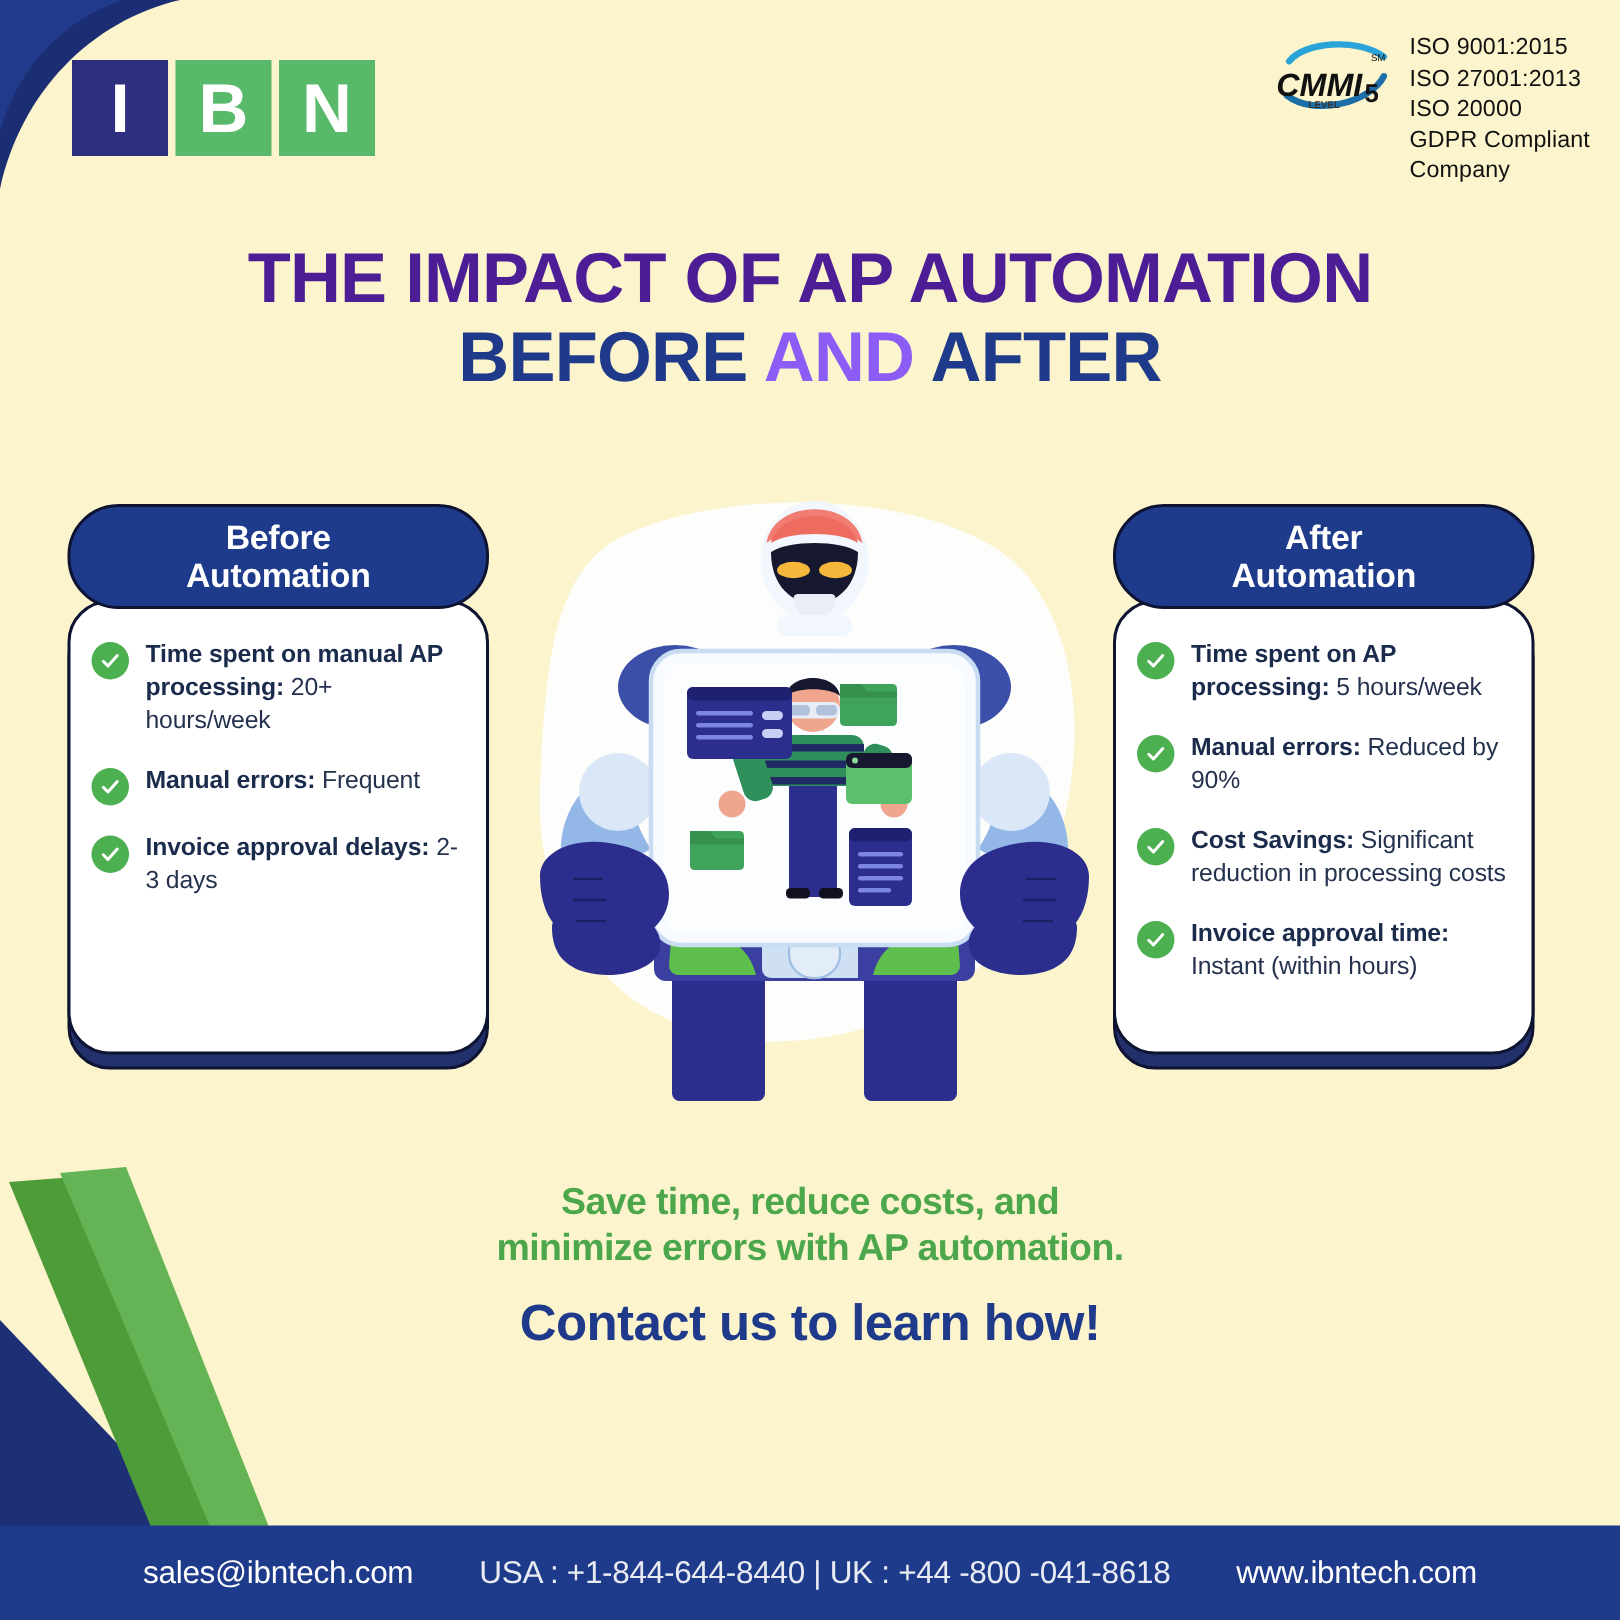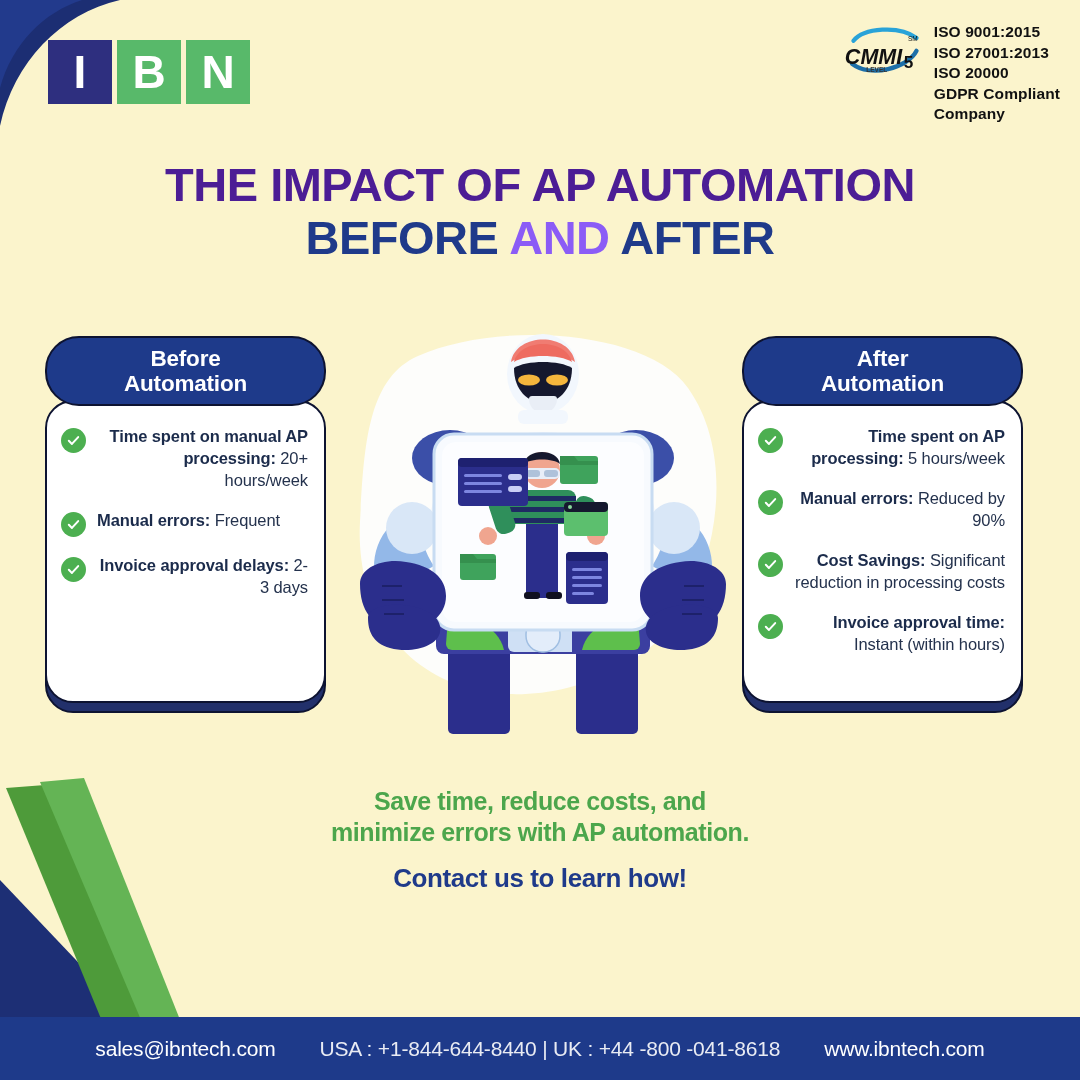--- a/index.html
+++ b/index.html
@@ -22,21 +22,21 @@
   .logo-tile {
     width:64px; height:64px;
     display:flex; align-items:center; justify-content:center;
     color:#fff; font-size:46px; font-weight:bold; line-height:1;
     font-family:"Liberation Sans", sans-serif;
   }
   .logo-tile.navy { background:#2E2F7F; }
   .logo-tile.green { background:#58B96A; }
 
   .cert { position:absolute; right:20px; top:22px; display:flex; align-items:flex-start; gap:6px; }
-  .cert-lines { font-size:15.5px; font-weight:bold; color:#111; line-height:1.33; letter-spacing:.1px; }
+  .cert-lines { font-size:15.5px; font-weight:normal; color:#111; line-height:1.33; letter-spacing:.1px; }
   .cmmi { width:86px; height:72px; position:relative; }
 
   
   .title-block { position:absolute; left:0; right:0; top:160px; text-align:center; }
   .title-l1 {
     font-size:47px; font-weight:bold; color:#4c1d95;
     letter-spacing:-0.5px; line-height:1.05;
   }
   .title-l2 { font-size:47px; font-weight:bold; line-height:1.25; letter-spacing:-0.5px; }
   .t-navy { color:#1F3A8A; }
@@ -61,21 +61,21 @@
     background:#22306B; border:2.5px solid #0D1331; border-radius:28px;
   }
   .card-body {
     position:relative; z-index:2;
     background:#fff; border:2.5px solid #0D1331; border-radius:28px;
     padding:24px 16px 22px 14px;
   }
   #card-before .card-body { min-height:303px; }
   #card-after  .card-body { min-height:303px; }
 
-  .bullet { display:flex; gap:11px; margin-bottom:18px; align-items:flex-start;text-align:right; }
+  .bullet { display:flex; gap:11px; margin-bottom:18px; align-items:flex-start; }
   .bullet:last-child { margin-bottom:0; }
   .check {
     flex:0 0 auto; width:25px; height:25px; border-radius:50%;
     background:#4CAF50; margin-top:2px;
     display:flex; align-items:center; justify-content:center;
   }
   .check svg { width:15px; height:15px; display:block; }
   .btext {
     font-size:16.5px; line-height:1.33; color:#24324D;
     letter-spacing:-0.1px;
@@ -85,21 +85,21 @@
   
   #illustration { position:absolute; left:348px; top:318px; width:390px; height:420px; }
 
   
   .tagline { position:absolute; left:0; right:0; top:786px; text-align:center; }
   .tag-green {
     font-size:25px; font-weight:bold; color:#4CA64C;
     line-height:1.25; letter-spacing:-0.4px;
   }
   .tag-navy {
-    font-size:26px; font-weight:bold; color:#1F3A8A;
+    font-size:34px; font-weight:bold; color:#1F3A8A;
     margin-top:14px; letter-spacing:-0.4px;
   }
 
   
   #footer {
     position:absolute; left:0; right:0; bottom:0; height:63px;
     background:#1E3A8A; color:#fff;
     display:flex; align-items:center; justify-content:center; gap:44px;
     font-size:21px; letter-spacing:-0.2px;
   }

